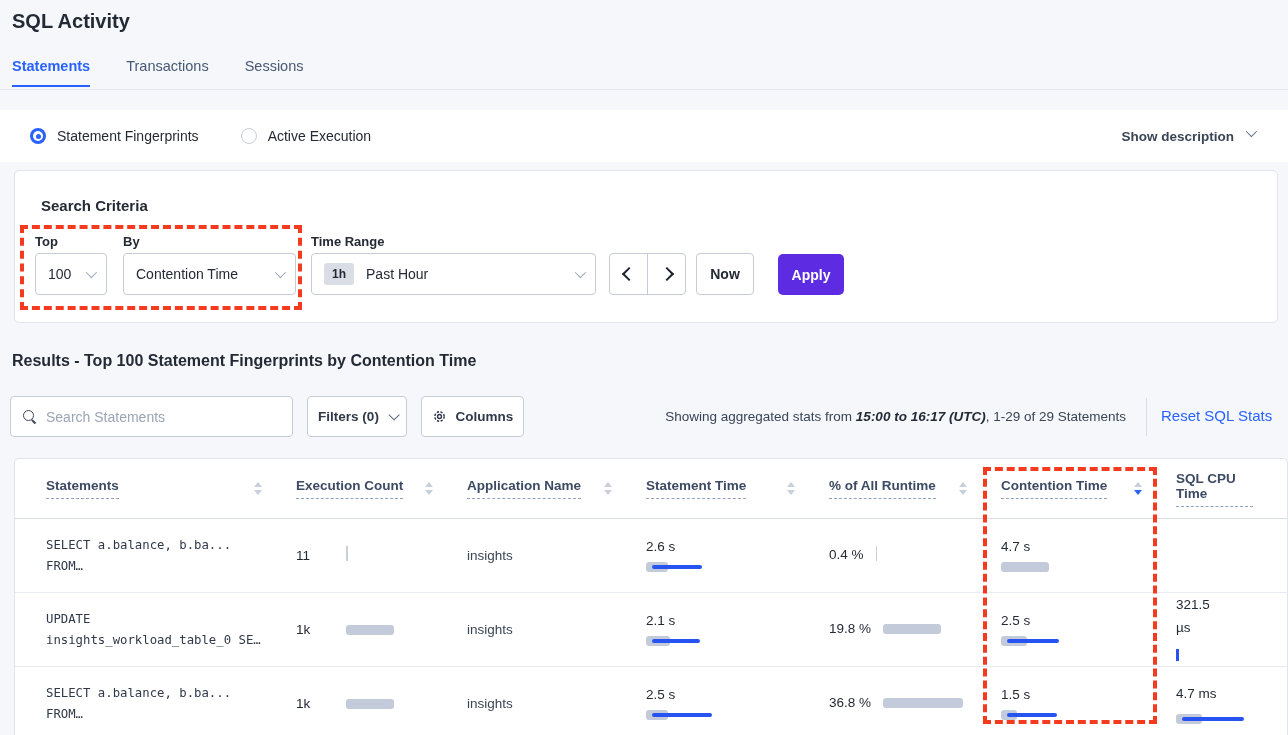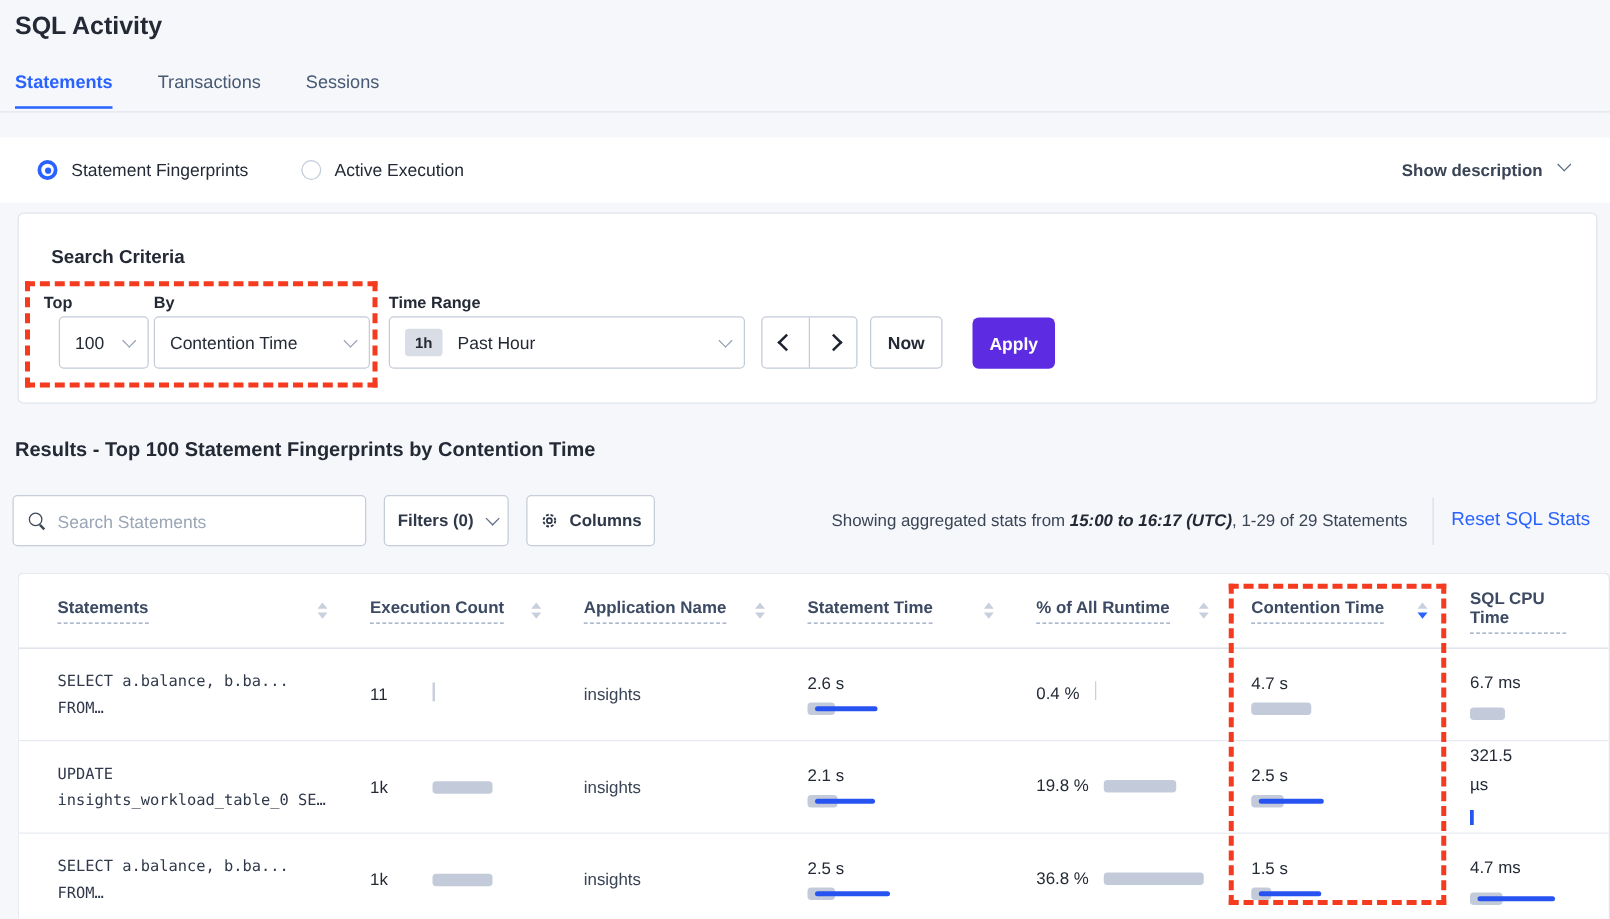--- a/index.html
+++ b/index.html
@@ -125,21 +125,21 @@
   <div class="show-desc">
     <span>Show description</span>
     <span class="chev"></span>
   </div>
 </div>
 
 <div class="criteria-card">
   <div class="sc-title">Search Criteria</div>
 
   <div class="sc-label" style="left:20px;">Top</div>
-  <div class="sc-box" style="left:32px;width:72px;">
+  <div class="sc-box" style="left:20px;width:72px;">
     <span>100</span>
     <span class="chev lite"></span>
   </div>
 
   <div class="sc-label" style="left:108px;">By</div>
   <div class="sc-box" style="left:108px;width:173px;">
     <span>Contention Time</span>
     <span class="chev lite"></span>
   </div>
 
@@ -258,28 +258,20 @@
       <span><span class="tick"></span></span>
     </div>
     <div class="td-metric">
       <span class="val">4.7 s</span>
       <span>
             <span class="bar-wrap" style="width: 48px;">
               <span class="bar-gray" style="width: 48px;"></span>
             </span>
           </span>
     </div>
-    <div class="td-metric">
-      <span class="val cpu-text">6.7 ms</span>
-      <span>
-            <span class="bar-wrap" style="width: 28px;">
-              <span class="bar-gray" style="width: 28px;"></span>
-            </span>
-          </span>
-    </div>
   </div>
 
   <div class="tr">
     <div class="td-stmt">
       <span class="mono">UPDATE</span>
       <span class="mono">insights_workload_table_0 SE…</span>
     </div>
     <div class="td-exec">
       <span class="val">1k</span>
       <span>

